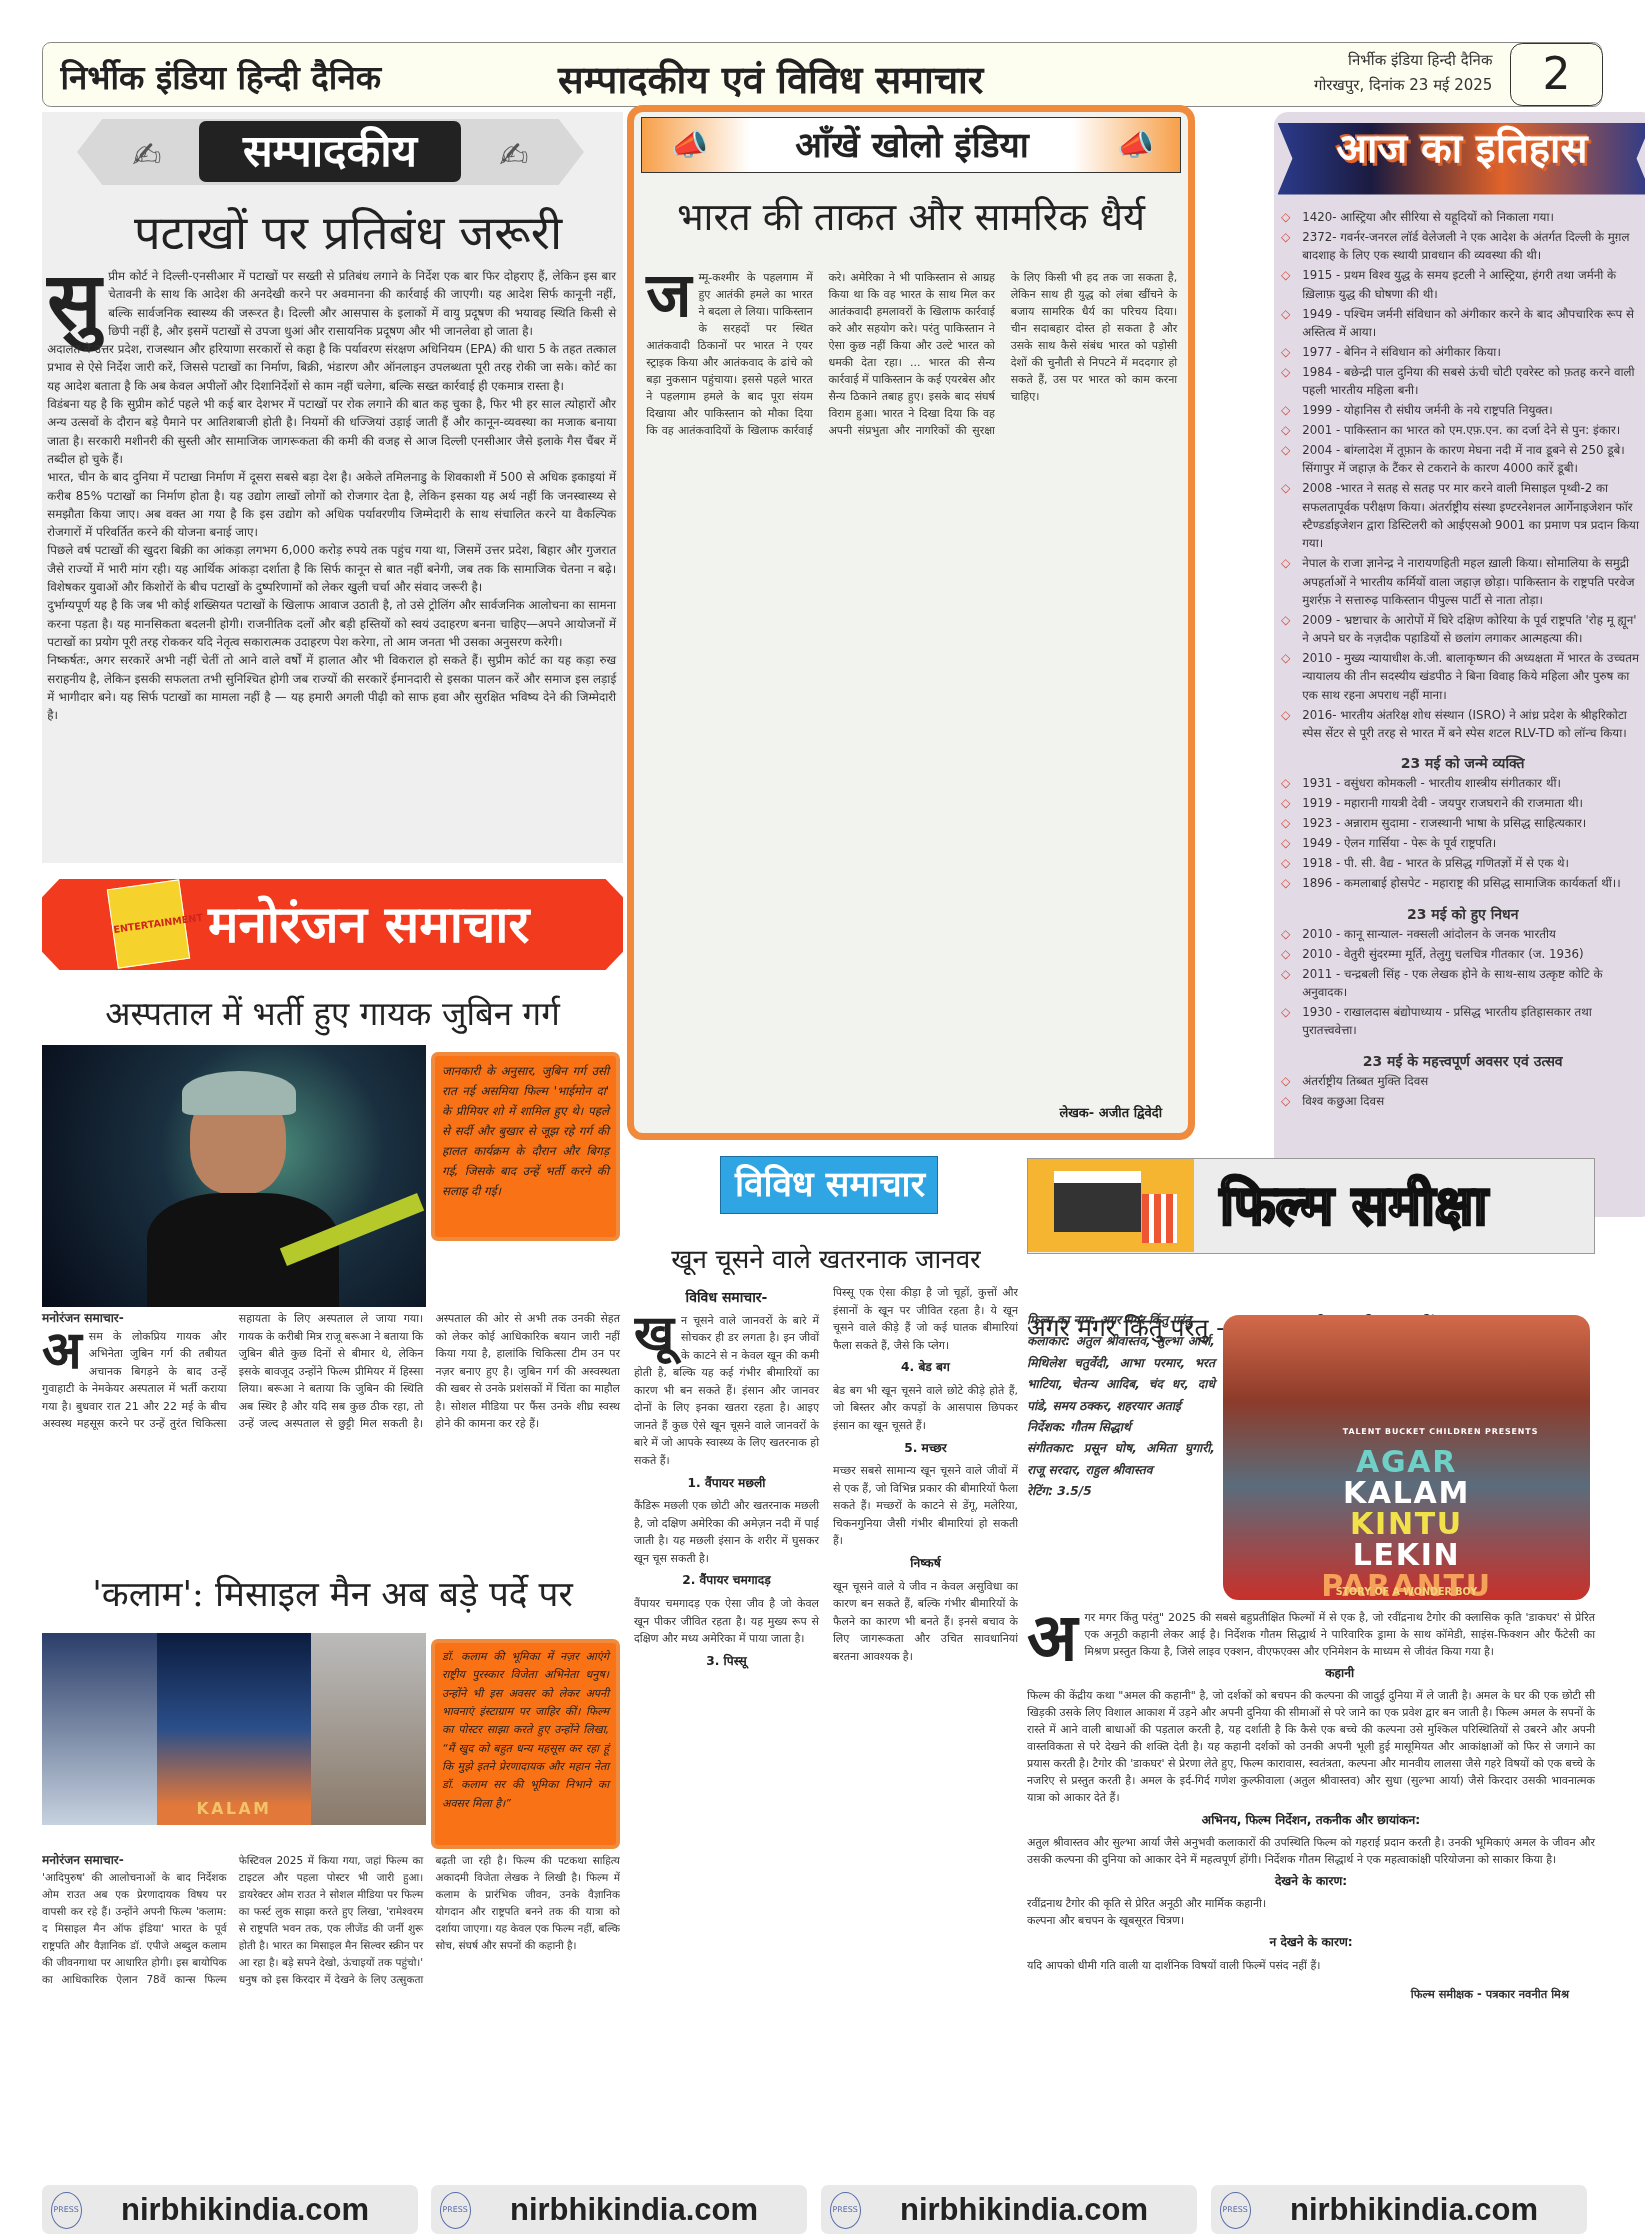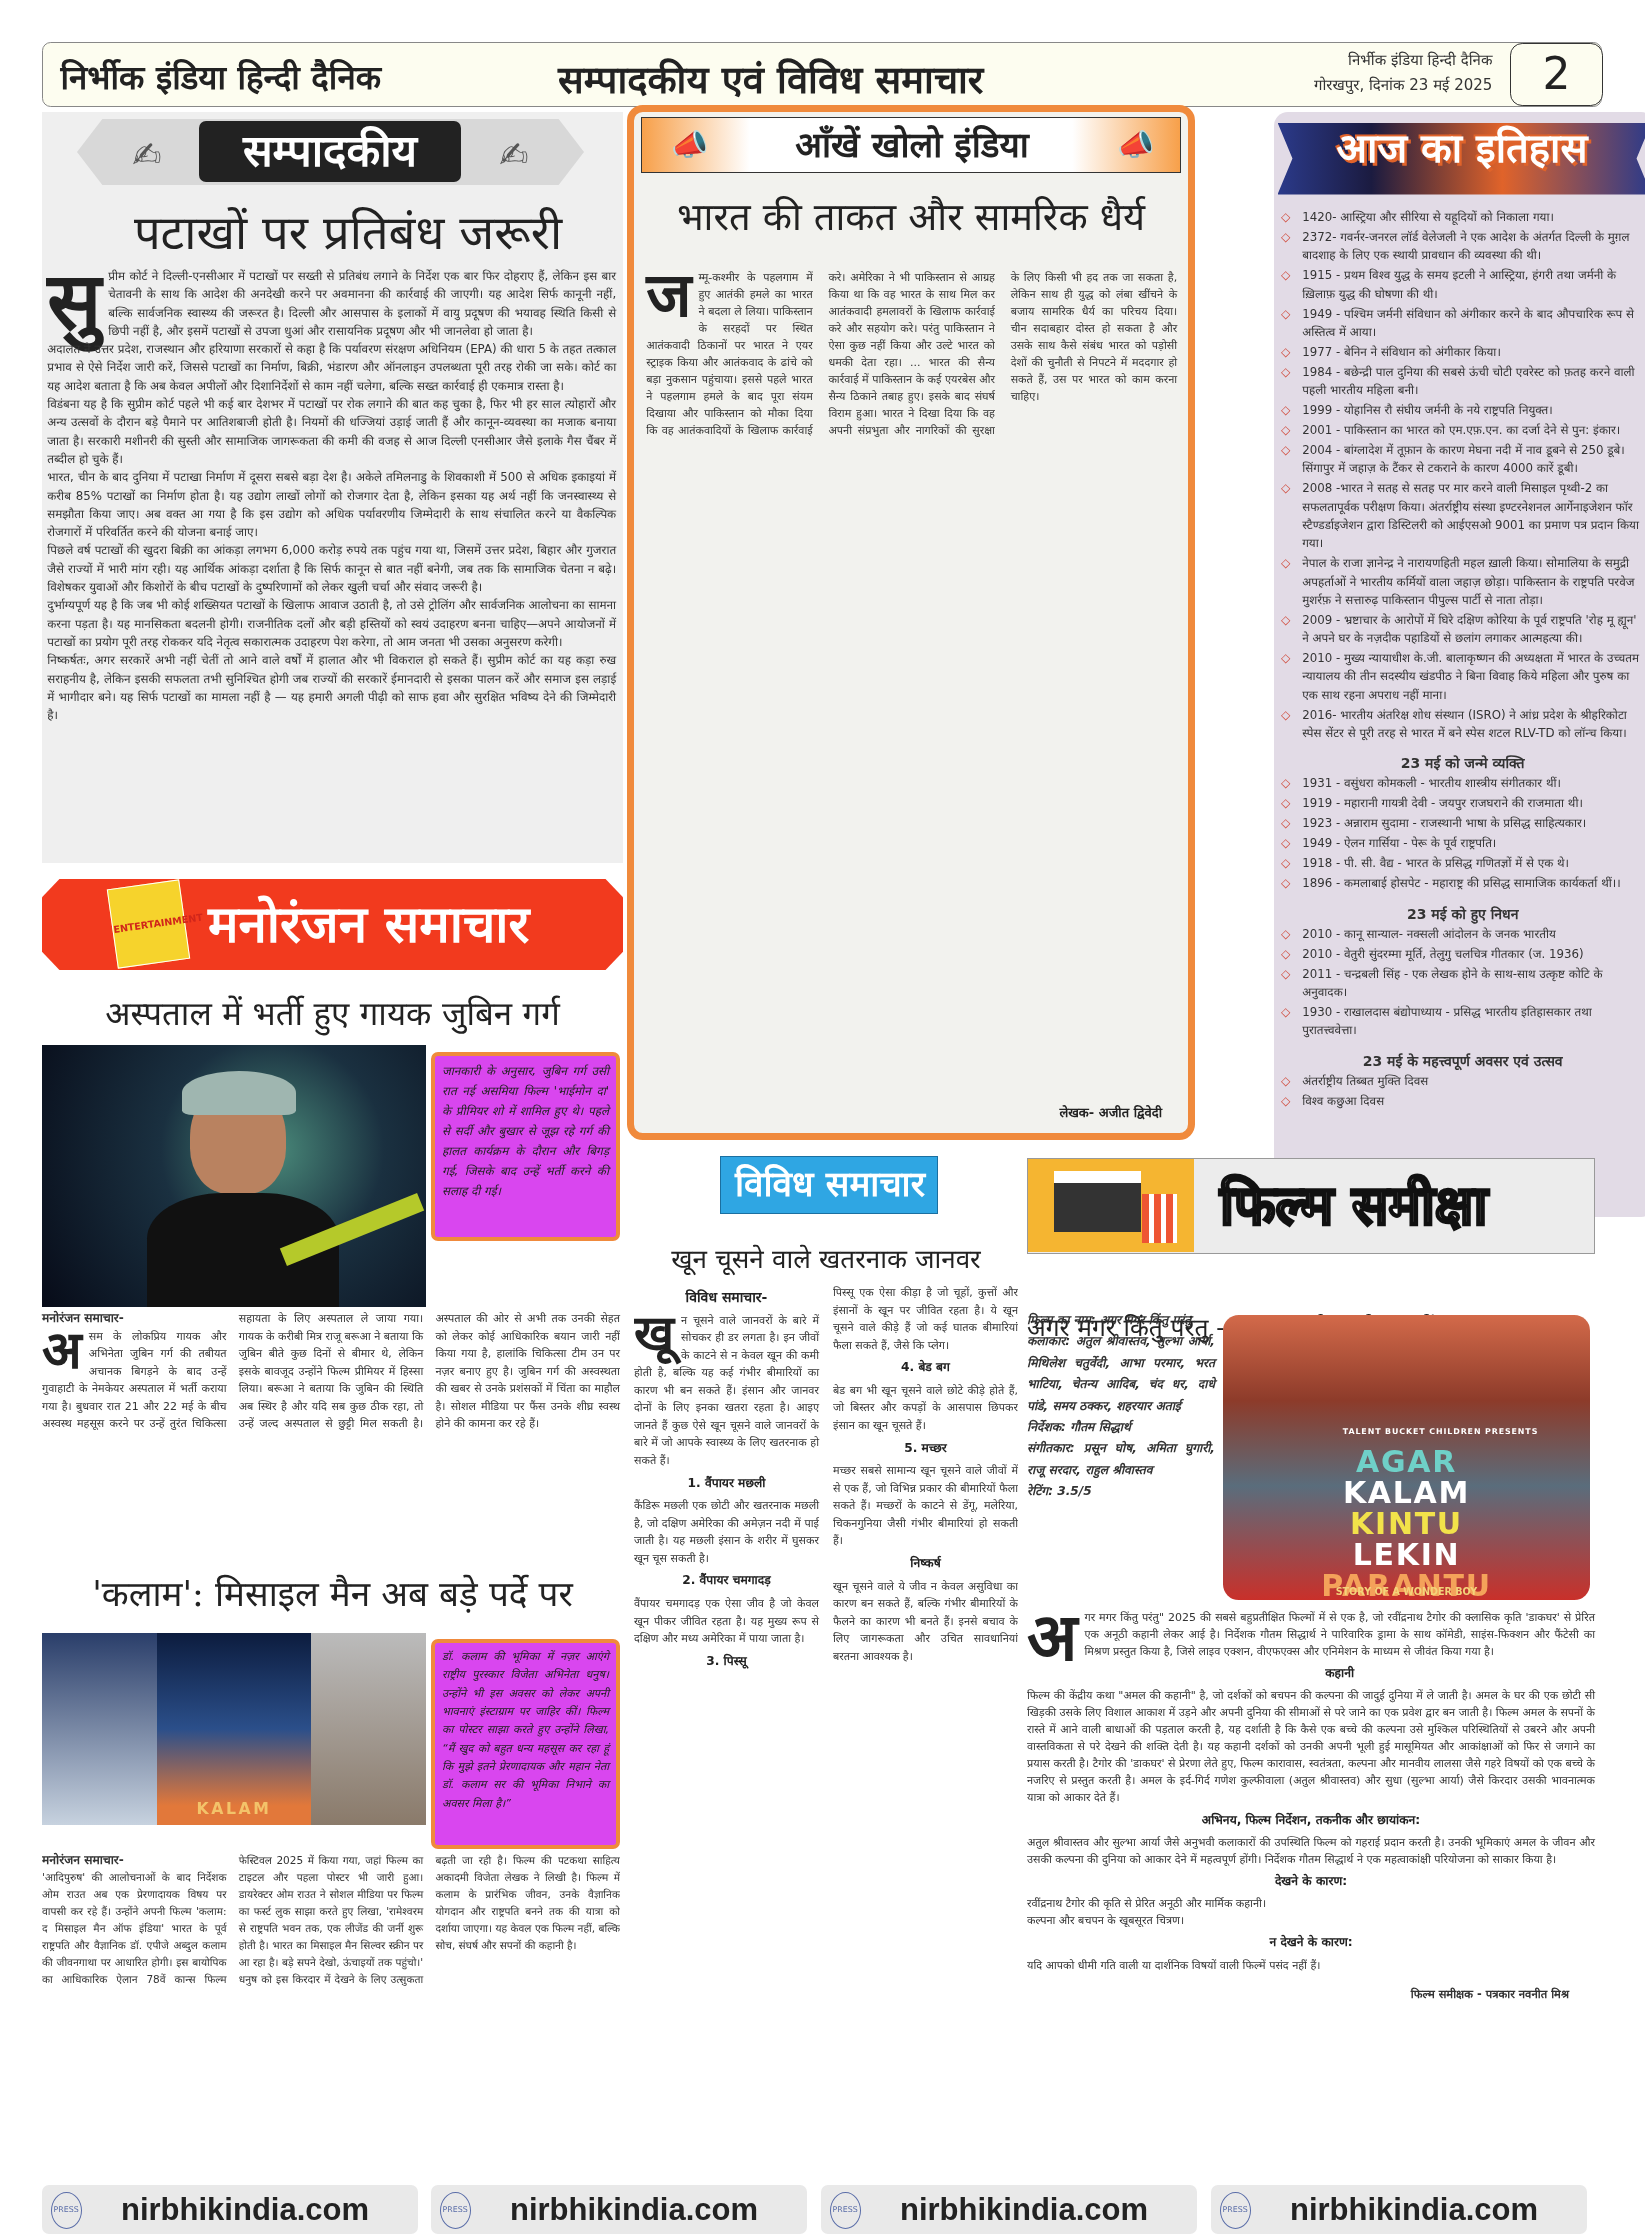--- a/index.html
+++ b/index.html
@@ -39,21 +39,21 @@
   .it-list li { padding-left: 23px; position: relative; margin-bottom: 1.7px; }
   .it-list li .diamond { position: absolute; left: 1.7px; top: 0; color: #d04a3a; font-size: 12.2px; }
   .it-sub { text-align: center; font-size: 14px; font-weight: bold; margin: 12.2px 0 3.5px; color: #333; }
 
   
   .ent-banner { left: 42px; top: 879px; width: 581px; height: 91px; background: #f23a1e; clip-path: polygon(3% 0, 97% 0, 100% 20%, 100% 80%, 97% 100%, 3% 100%, 0 80%, 0 20%); }
   .ent-logo { left: 70px; top: 5.2px; width: 73px; height: 80px; background: #f6d32c; border: 1.7px solid #fff; color: #d1261b; font-size: 9.6px; font-weight: bold; transform: rotate(-8deg); text-align: center; line-height: 80px; }
   .ent-text { left: 166px; top: 7px; font-size: 51px; color: #fff; font-weight: bold; line-height: 77px; }
   .ent-title { left: 42px; top: 990px; width: 581px; font-size: 33px; font-family: "DejaVu Serif", serif; text-align: center; color: #222; }
   .photo { background: #333; overflow: hidden; }
-  .quote-box { border: 4.4px solid #f08a3c; border-radius: 7px; background: #d946ef; padding: 5.2px 7px; font-size: 11.8px; line-height: 20px; font-style: italic; color: #222; text-align: justify; }
+  .quote-box { border: 4.4px solid #f08a3c; border-radius: 7px; background: #f97316; padding: 5.2px 7px; font-size: 11.8px; line-height: 20px; font-style: italic; color: #222; text-align: justify; }
 
   
   .kalam-title { left: 42px; top: 1569px; width: 581px; font-size: 35px; font-family: "DejaVu Serif", serif; text-align: center; color: #222; }
 
   
   .vv-banner { left: 720px; top: 1156px; width: 218px; height: 58px; background: #2fa6e3; border: 1.7px solid #1b6fa0; }
   .vv-text { left: 0; top: 0; width: 218px; text-align: center; font-size: 35px; color: #fff; font-weight: bold; line-height: 54px; }
   .vv-title { left: 634px; top: 1240px; width: 384px; font-size: 26px; font-family: "DejaVu Serif", serif; text-align: center; color: #222; }
 
   

